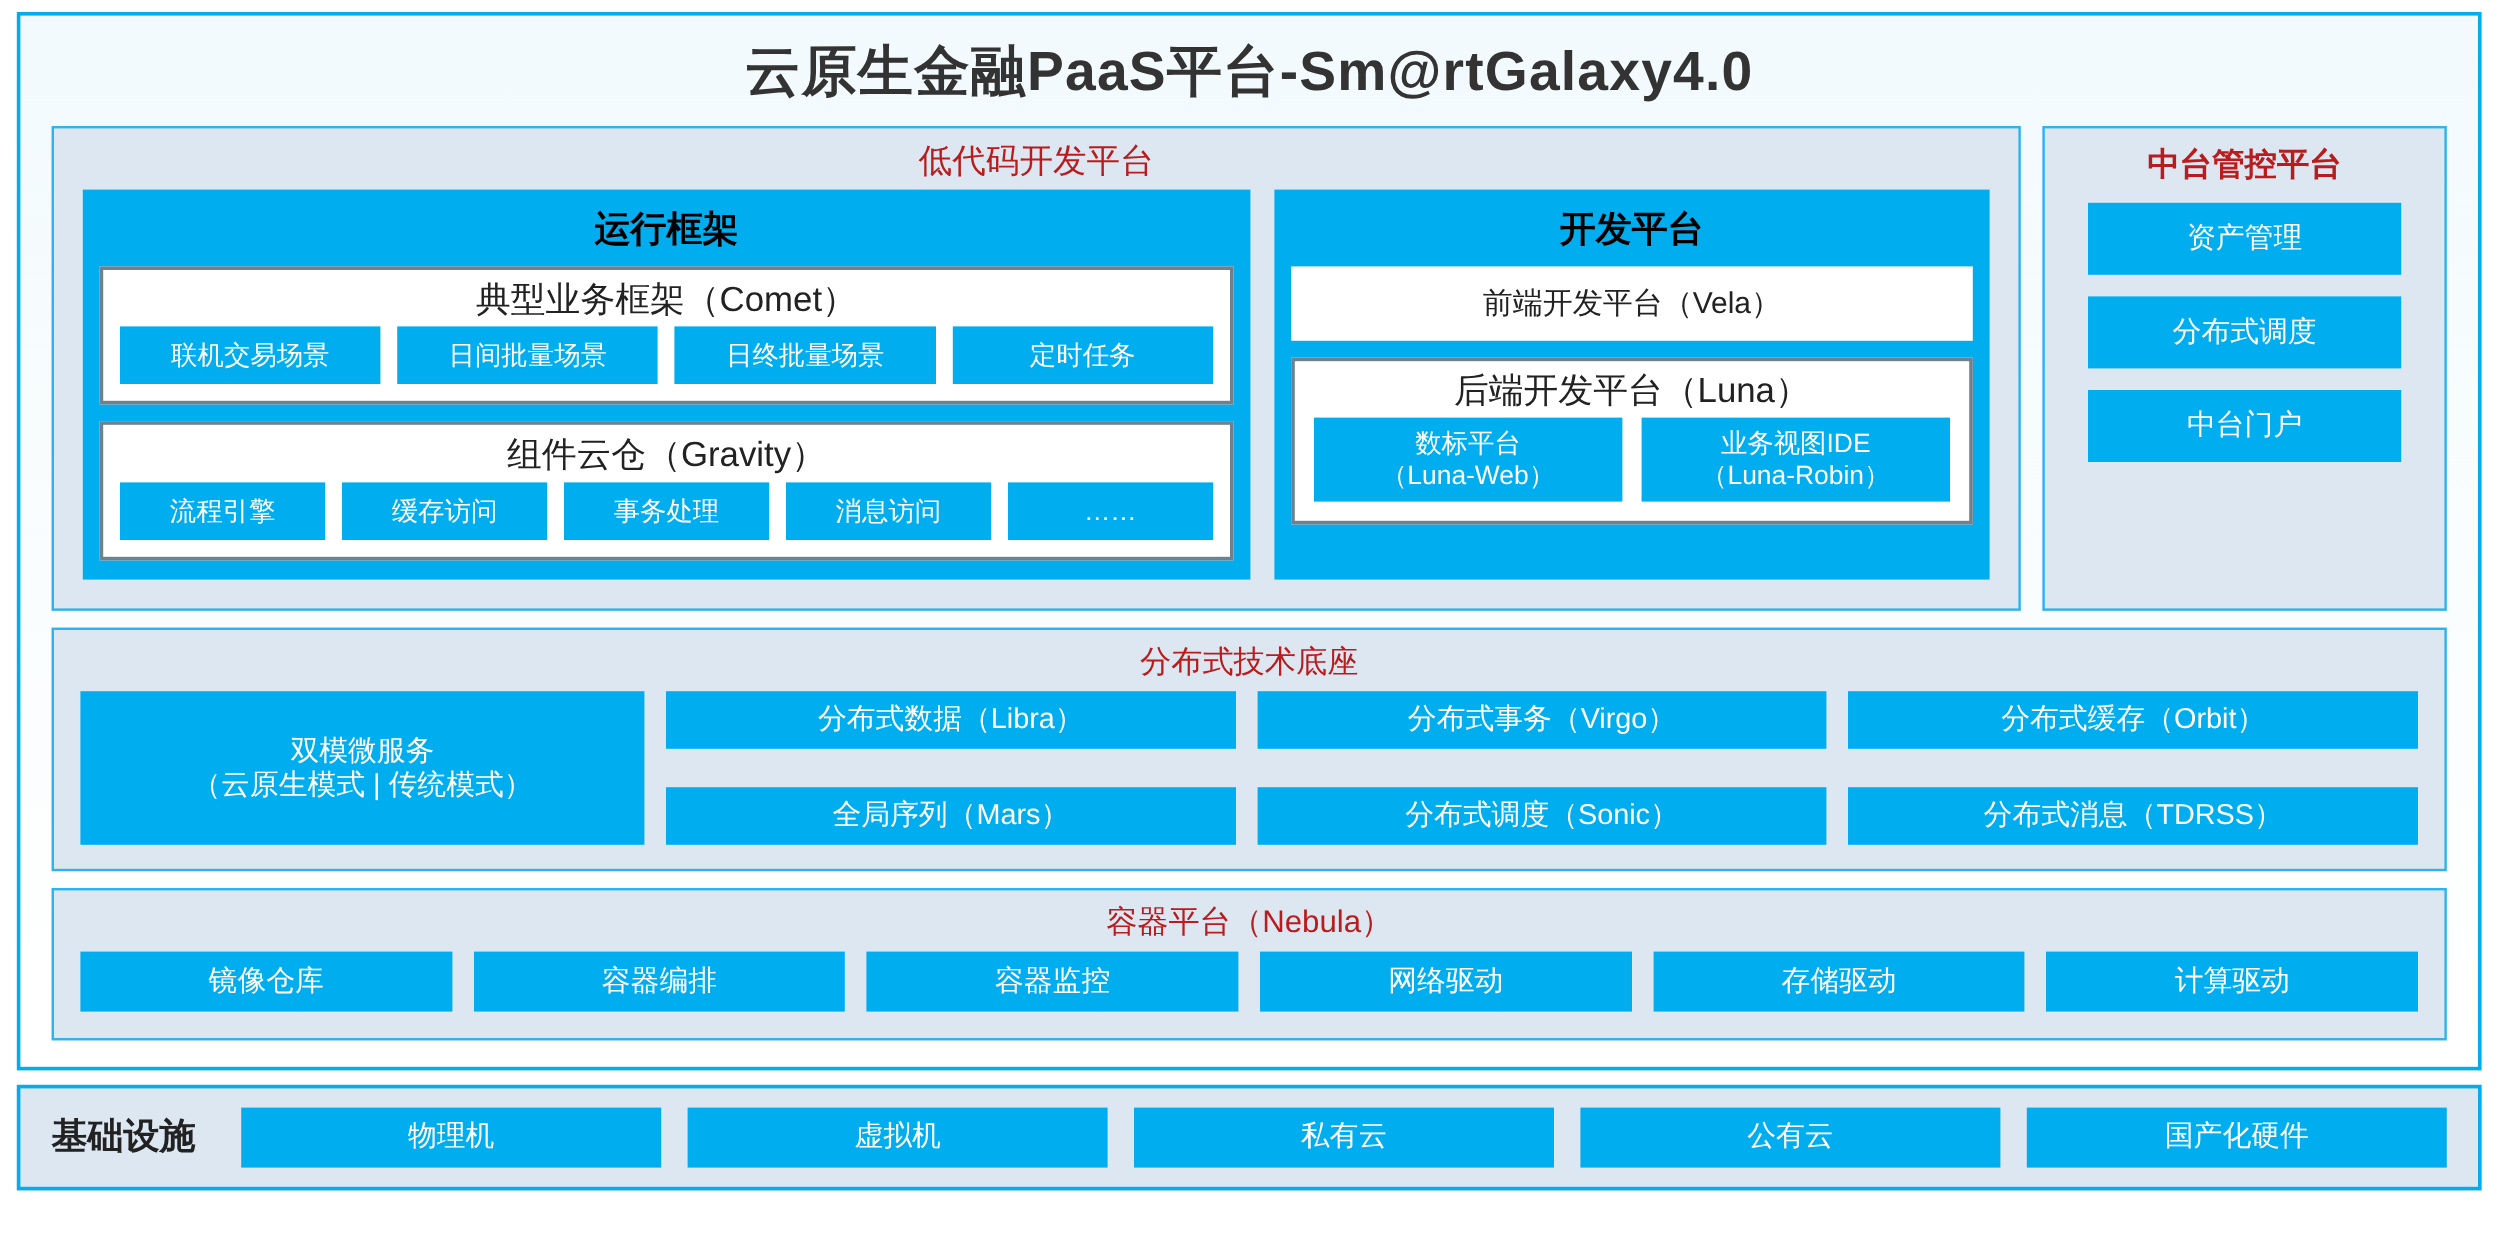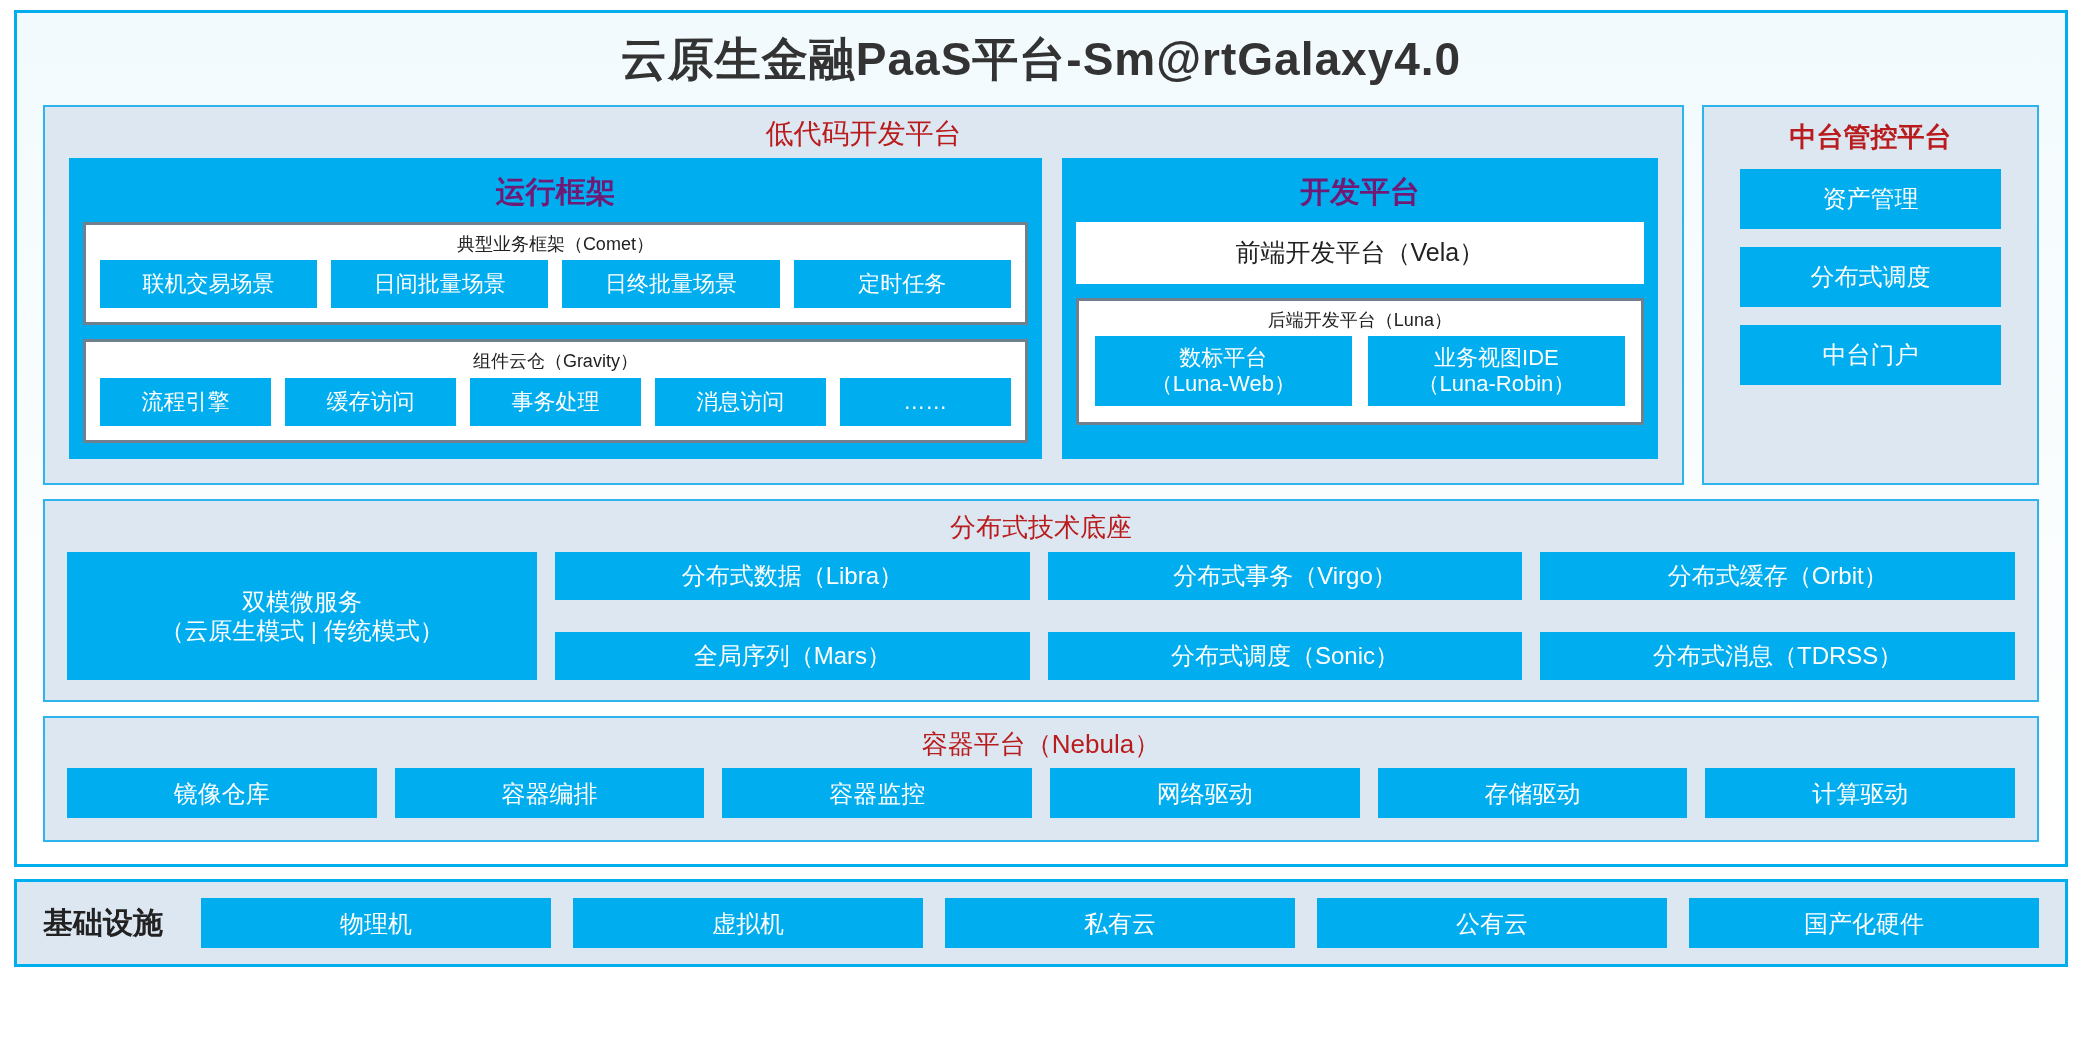--- a/index.html
+++ b/index.html
@@ -74,21 +74,21 @@
   }
 
   .white-box {
     background: #ffffff;
     border: 3px solid #71808F;
     box-sizing: border-box;
   }
 
   .white-box-title {
     text-align: center;
-    font-size: 18px;
+    font-size: 29px;
     color: #222222;
     padding: 10px 0 6px 0;
     line-height: 1.1;
   }
 
   
   .upper-row {
     display: flex;
     gap: 18px;
     align-items: stretch;
@@ -111,21 +111,21 @@
   .big-blue {
     background: #00AEEF;
     box-sizing: border-box;
     padding: 10px 14px 16px 14px;
     height: 100%;
     display: flex;
     flex-direction: column;
   }
   .big-blue-title {
     text-align: center;
-    color: #701a75;
+    color: #000000;
     font-size: 30px;
     font-weight: 700;
     padding: 8px 0 14px 0;
     line-height: 1.05;
   }
 
   .chip-row {
     display: flex;
     gap: 14px;
     padding: 0 14px 14px 14px;
@@ -210,20 +210,21 @@
   
   .infra-panel {
     border: 3px solid #00AEEF;
     background: #DDE7F2;
     box-sizing: border-box;
     display: flex;
     align-items: center;
     gap: 22px;
     padding: 16px 26px;
     flex: 0 0 auto;
+    font-family: Liberation Serif, serif;
   }
   .infra-label {
     font-size: 30px;
     font-weight: 700;
     color: #222222;
     flex: 0 0 auto;
     padding-right: 16px;
     white-space: nowrap;
   }
   .infra-items { display: flex; gap: 22px; flex: 1 1 auto; }

